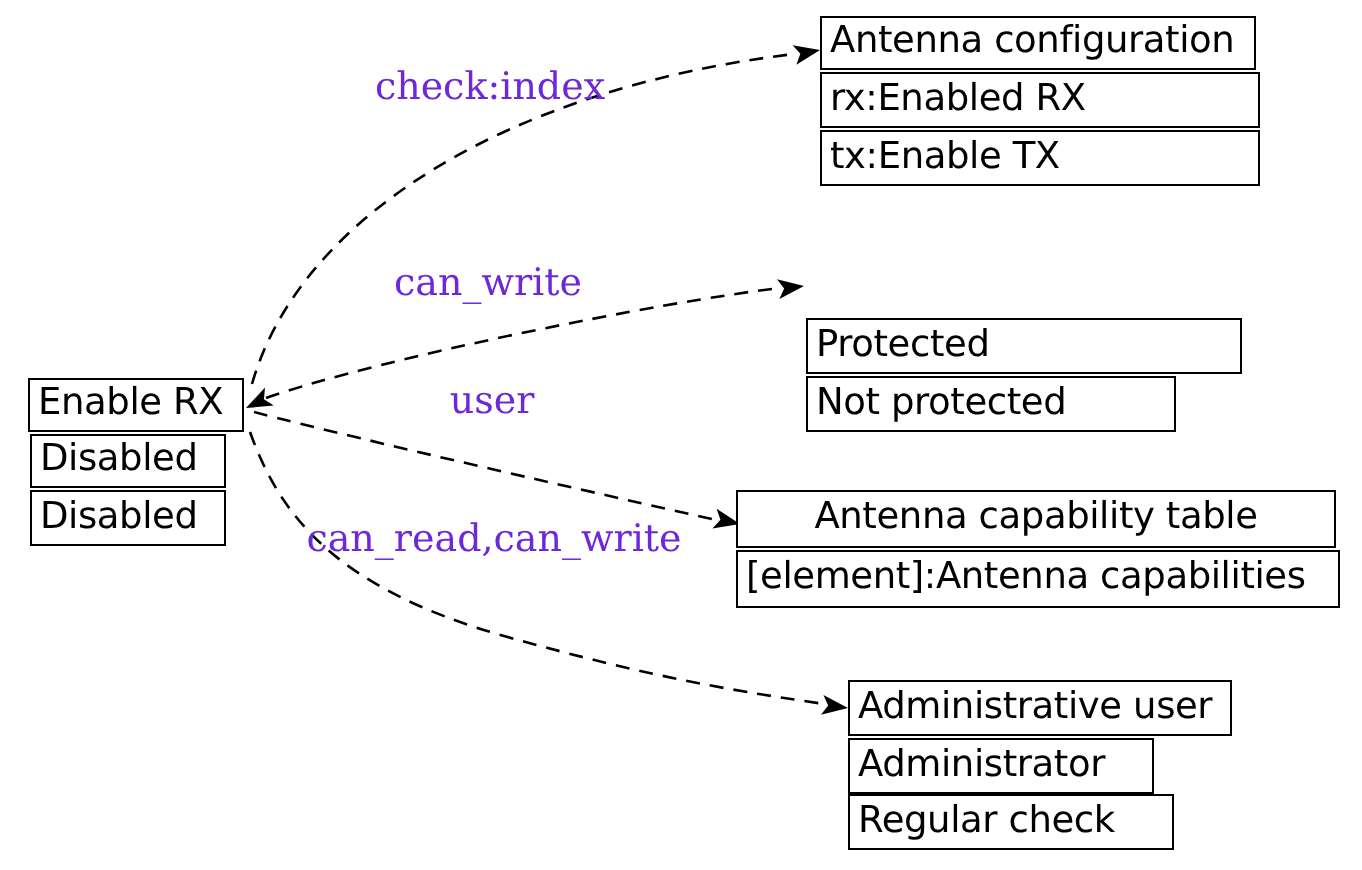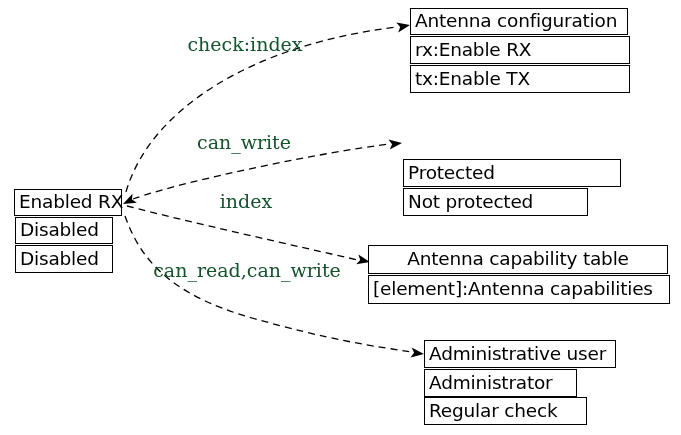--- a/index.html
+++ b/index.html
@@ -25,21 +25,21 @@
     letter-spacing:-0.2px;
   }
   .node-box.centered{justify-content:center;padding:0;}
   .edge-label{
     position:absolute;
     transform:translate(-50%,-50%);
     font-family:"DejaVu Serif", serif;
     font-size:19px;
     line-height:1;
     white-space:nowrap;
-    color:#14532d;
+    color:#6d28d9;
   }
   #edges{position:absolute;left:0;top:0;pointer-events:none;}
   #edges path{fill:none;stroke:#000000;stroke-width:1.3;stroke-dasharray:7,5;}
   #edges polygon{fill:#000000;stroke:none;}
 </style>
 </head>
 <body>
 
 <div id="canvas">
 
@@ -52,36 +52,36 @@
     <polygon points="0,0 -13,-5 -10,0 -13,5" transform="translate(402,143) rotate(-7)"></polygon>
     <polygon points="0,0 -13,-5 -10,0 -13,5" transform="translate(123,204) rotate(154)"></polygon>
 
     <path d="M 127 206 C 185 221, 300 247, 358 260"></path>
     <polygon points="0,0 -13,-5 -10,0 -13,5" transform="translate(370,262) rotate(12)"></polygon>
 
     <path d="M 125 216 C 140 258, 168 294, 252 318 C 330 340, 372 346, 412 352"></path>
     <polygon points="0,0 -13,-5 -10,0 -13,5" transform="translate(424,354) rotate(7)"></polygon>
   </svg>
 
-  <div class="node-box" style="left:14px;top:189px;width:108px;height:27px;">Enabled RX</div>
+  <div class="node-box" style="left:14px;top:189px;width:108px;height:27px;">Enable RX</div>
   <div class="node-box" style="left:15px;top:217px;width:98px;height:27px;">Disabled</div>
   <div class="node-box" style="left:15px;top:245px;width:98px;height:28px;">Disabled</div>
 
   <div class="node-box" style="left:410px;top:8px;width:218px;height:27px;">Antenna configuration</div>
-  <div class="node-box" style="left:410px;top:36px;width:220px;height:28px;">rx:Enable RX</div>
+  <div class="node-box" style="left:410px;top:36px;width:220px;height:28px;">rx:Enabled RX</div>
   <div class="node-box" style="left:410px;top:65px;width:220px;height:28px;">tx:Enable TX</div>
 
   <div class="node-box" style="left:403px;top:159px;width:218px;height:28px;">Protected</div>
   <div class="node-box" style="left:403px;top:188px;width:185px;height:28px;">Not protected</div>
 
   <div class="node-box centered" style="left:368px;top:245px;width:300px;height:29px;">Antenna capability table</div>
   <div class="node-box" style="left:368px;top:275px;width:302px;height:29px;">[element]:Antenna capabilities</div>
 
   <div class="node-box" style="left:424px;top:340px;width:192px;height:28px;">Administrative user</div>
   <div class="node-box" style="left:424px;top:369px;width:153px;height:28px;">Administrator</div>
   <div class="node-box" style="left:424px;top:397px;width:163px;height:28px;">Regular check</div>
 
   <div class="edge-label" style="left:245px;top:44px;">check:index</div>
   <div class="edge-label" style="left:244px;top:142px;">can_write</div>
-  <div class="edge-label" style="left:246px;top:201px;">index</div>
+  <div class="edge-label" style="left:246px;top:201px;">user</div>
   <div class="edge-label" style="left:247px;top:270px;">can_read,can_write</div>
 
 </div>
 
 </body></html>

